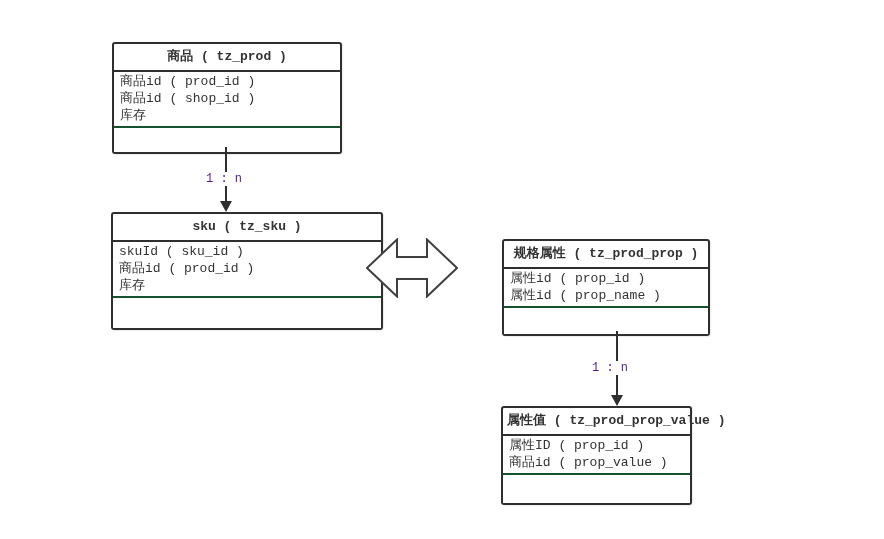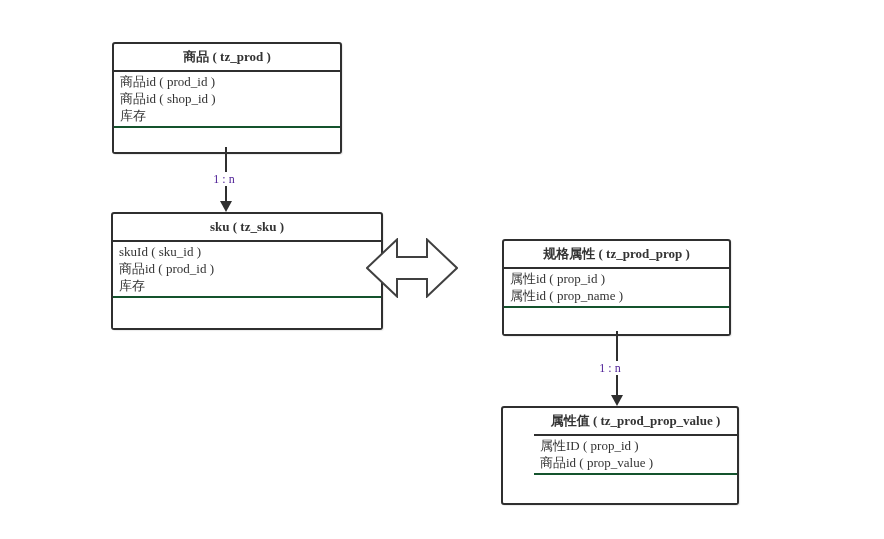--- a/index.html
+++ b/index.html
@@ -1,21 +1,21 @@
 <!DOCTYPE html>
 <html><head>
 <meta charset="utf-8">
 <style>
   html, body { margin: 0; padding: 0; background: #ffffff; }
   .canvas {
     position: relative;
     width: 884px;
     height: 539px;
     background: #ffffff;
-    font-family: Liberation Serif, serif;
+    font-family: Liberation Mono, monospace;
     color: #333333;
     overflow: hidden;
   }
   
   .etable {
     position: absolute;
     background: #ffffff;
     border: 2px solid #2f2f2f;
     border-radius: 3px;
     box-sizing: border-box;
@@ -36,23 +36,23 @@
     line-height: 17px;
     padding: 1px 6px 2px 6px;
     white-space: nowrap;
   }
   .etable .te { background: #ffffff; }
 
   .t1 { left: 112px; top: 42px;  width: 230px; }
   .t1 .te { height: 24px; }
   .t2 { left: 111px; top: 212px; width: 272px; }
   .t2 .te { height: 30px; }
-  .t3 { left: 502px; top: 239px; width: 229px; }
+  .t3 { left: 502px; top: 239px; width: 208px; }
   .t3 .te { height: 26px; }
-  .t4 { left: 501px; top: 406px; width: 238px; padding-left: 31px; }
+  .t4 { left: 501px; top: 406px; width: 191px; }
   .t4 .te { height: 28px; }
 
   
   .vline {
     position: absolute;
     width: 2px;
     background: #2f2f2f;
   }
   .c1 { left: 225px; top: 147px; height: 56px; }
   .c2 { left: 616px; top: 331px; height: 66px; }

